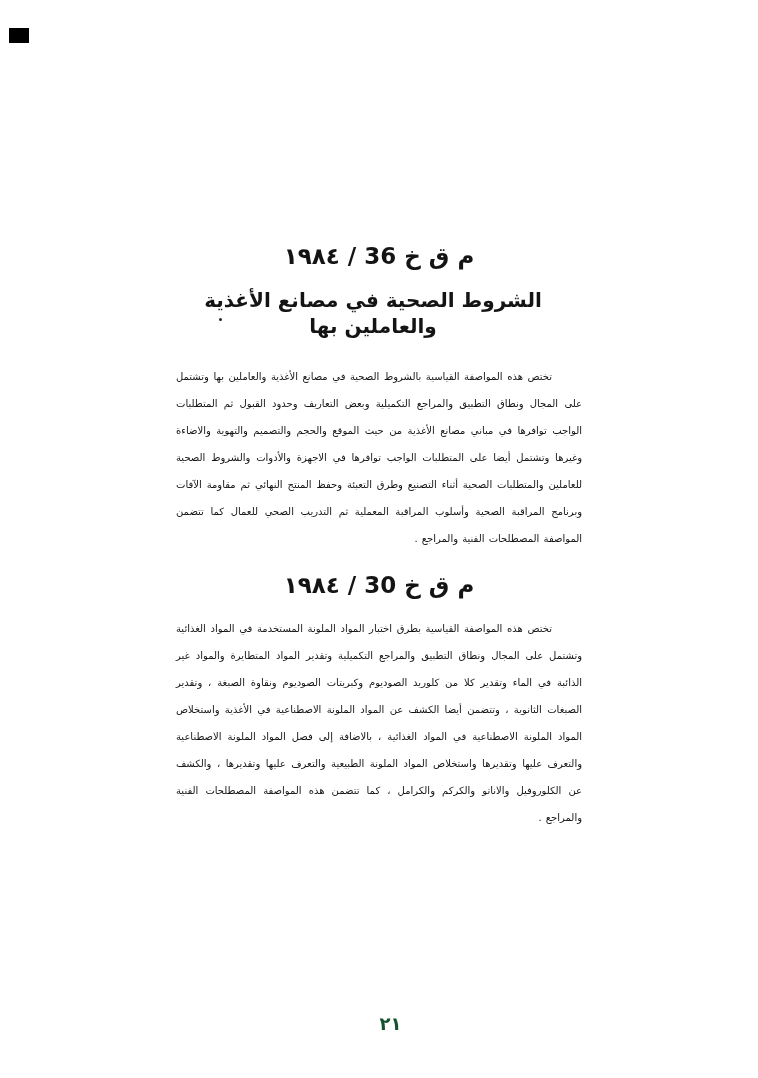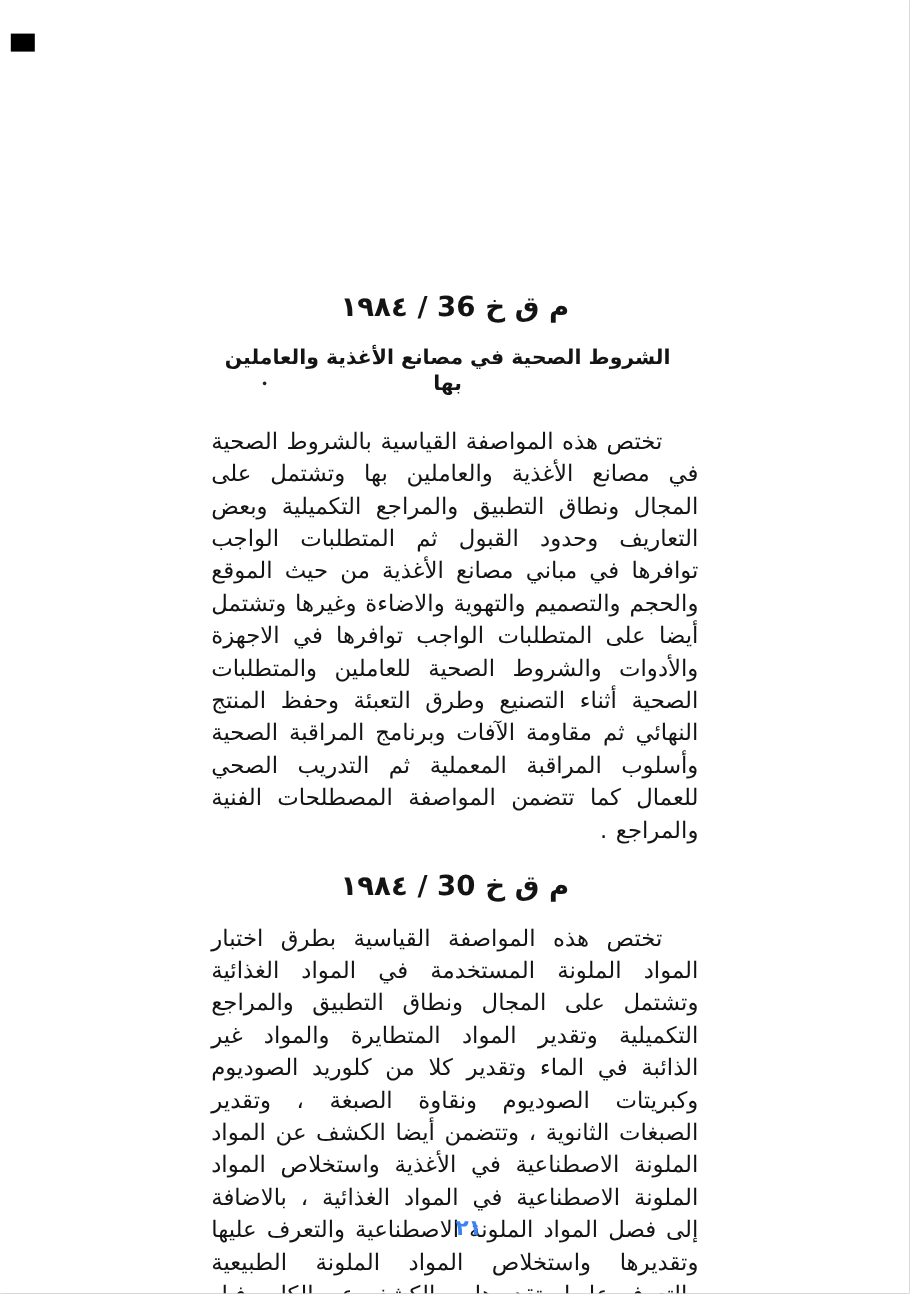--- a/index.html
+++ b/index.html
@@ -49,43 +49,43 @@
   }
   .code-heading {
     font-size: 23px;
     font-weight: bold;
     text-align: center;
     letter-spacing: 1px;
     margin: 0 0 16px 0;
     line-height: 1.2;
   }
   .title-heading {
-    font-size: 17px;
+    font-size: 20px;
     font-weight: bold;
     text-align: center;
     margin: 0 12px 24px 0;
     line-height: 1.3;
   }
   .body-text {
-    font-size: 19px;
+    font-size: 10px;
     line-height: 27px;
     text-align: justify;
     text-indent: 30px;
     margin: 0 0 20px 0;
     word-spacing: 1px;
   }
   .page-number {
     position: absolute;
     left: 0;
     right: 0;
     bottom: 44px;
     text-align: center;
     font-size: 18px;
     font-weight: bold;
-    color: #3b82f6;
+    color: #14532d;
     margin-left: 23px;
   }
 </style>
 </head>
 <body>
 
 <div class="page">
 
   <div class="scan-mark"></div>
 

